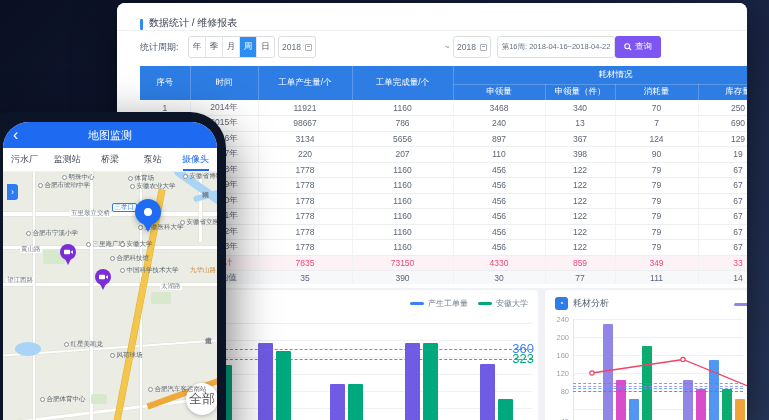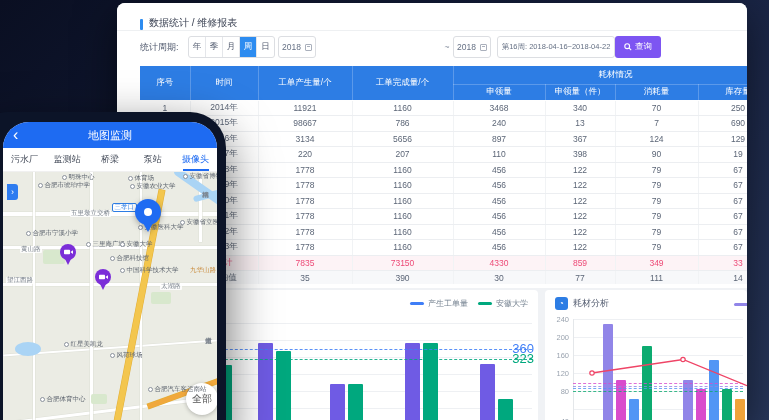--- a/index.html
+++ b/index.html
@@ -102,21 +102,21 @@
                    border-left:3px solid transparent; border-right:3px solid transparent;
                    border-top:6px solid #7b2ed8;}
   .sel-pin { position:absolute; width:26px; height:36px; cursor:pointer; filter:drop-shadow(0 2px 3px rgba(0,0,0,.3));}
   .sel-pin .head { position:absolute; left:0; top:0; width:26px; height:26px; background:#1f6bf2; border-radius:50%;}
   .sel-pin .dot { position:absolute; left:9px; top:9px; width:8px; height:8px; background:#fff; border-radius:50%;}
   .sel-pin .tail { position:absolute; left:8px; top:24px; width:0; height:0;
                    border-left:5px solid transparent; border-right:5px solid transparent;
                    border-top:9px solid #1f6bf2;}
   .all-btn { position:absolute; left:183px; top:211px; width:32px; height:32px; background:#fff;
              border-radius:50%; display:flex; align-items:center; justify-content:center;
-             font-size:10px; color:#555; box-shadow:0 1px 4px rgba(0,0,0,.25); cursor:pointer;}
+             font-size:13px; color:#555; box-shadow:0 1px 4px rgba(0,0,0,.25); cursor:pointer;}
   .expand-btn { position:absolute; left:4px; top:12px; width:11px; height:16px; background:#2e7cf0;
                 border-radius:0 3px 3px 0; color:#fff; display:flex; align-items:center;
                 justify-content:center; font-size:9px; cursor:pointer;}
 </style>
 </head>
 <body>
 
 <div class="stage">
 
   <div class="dash">

